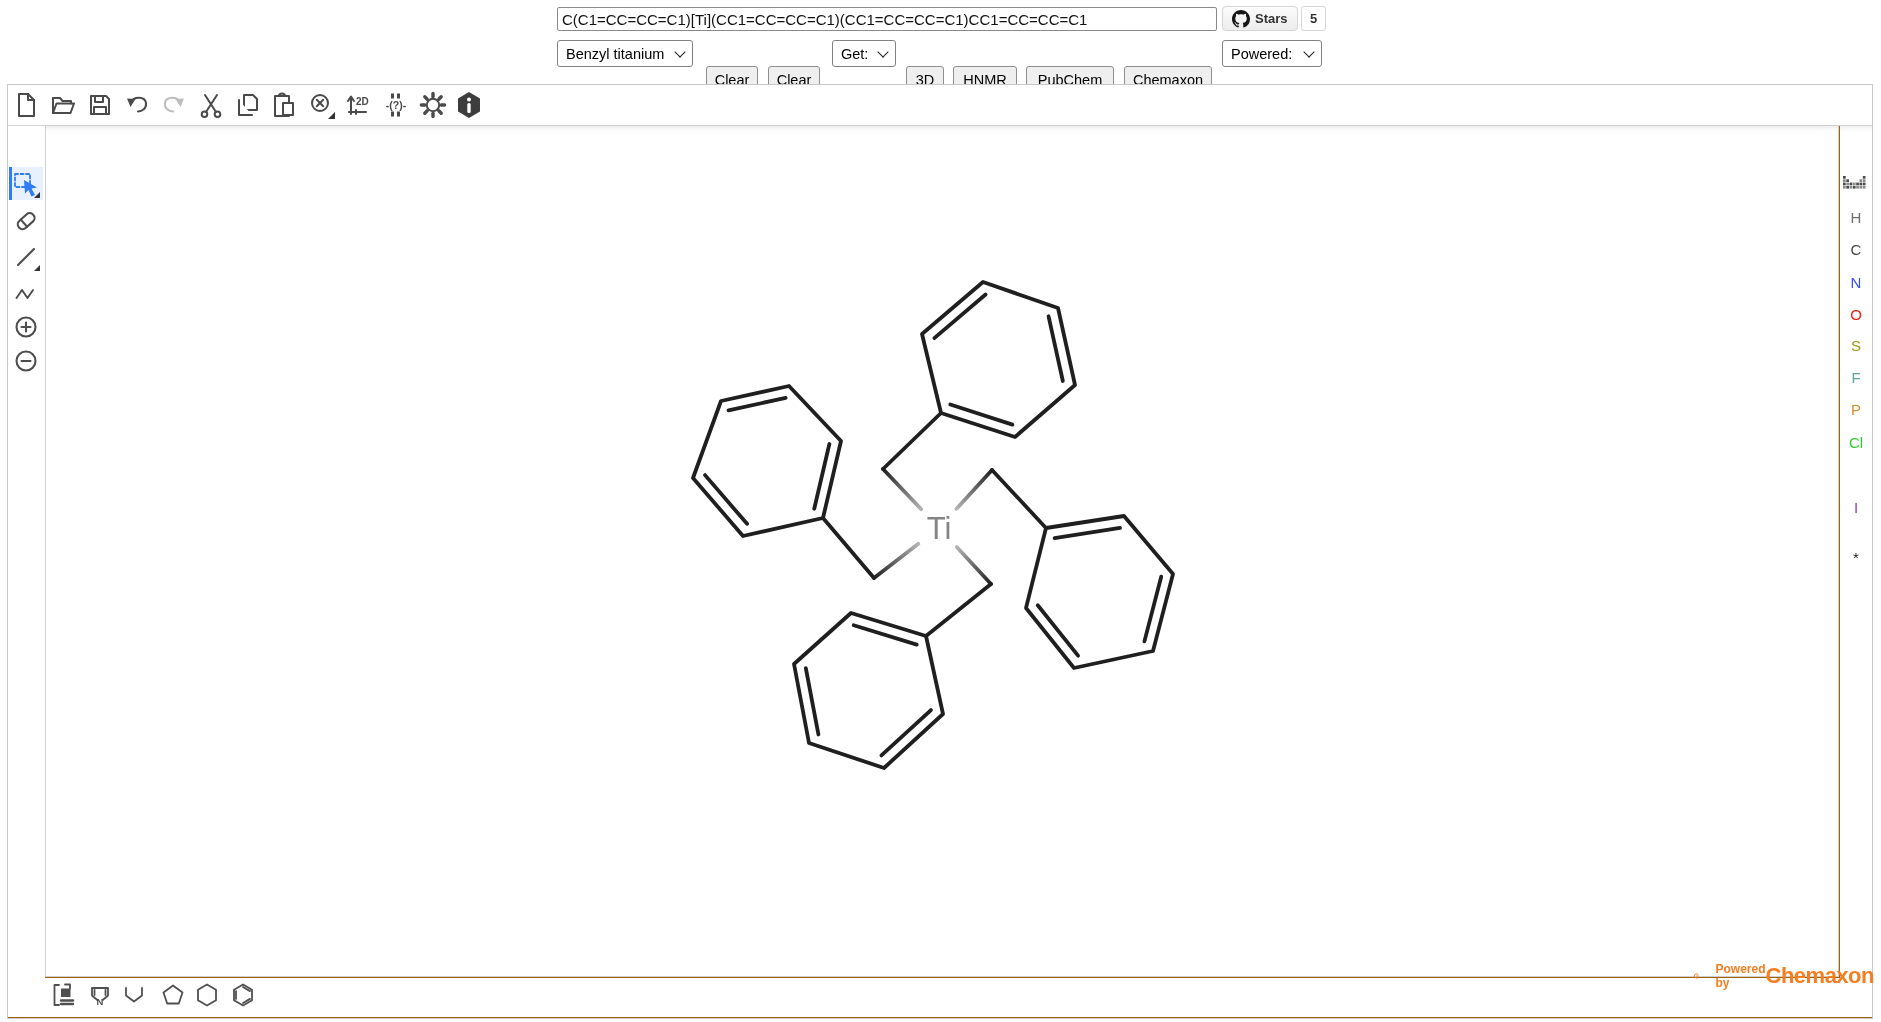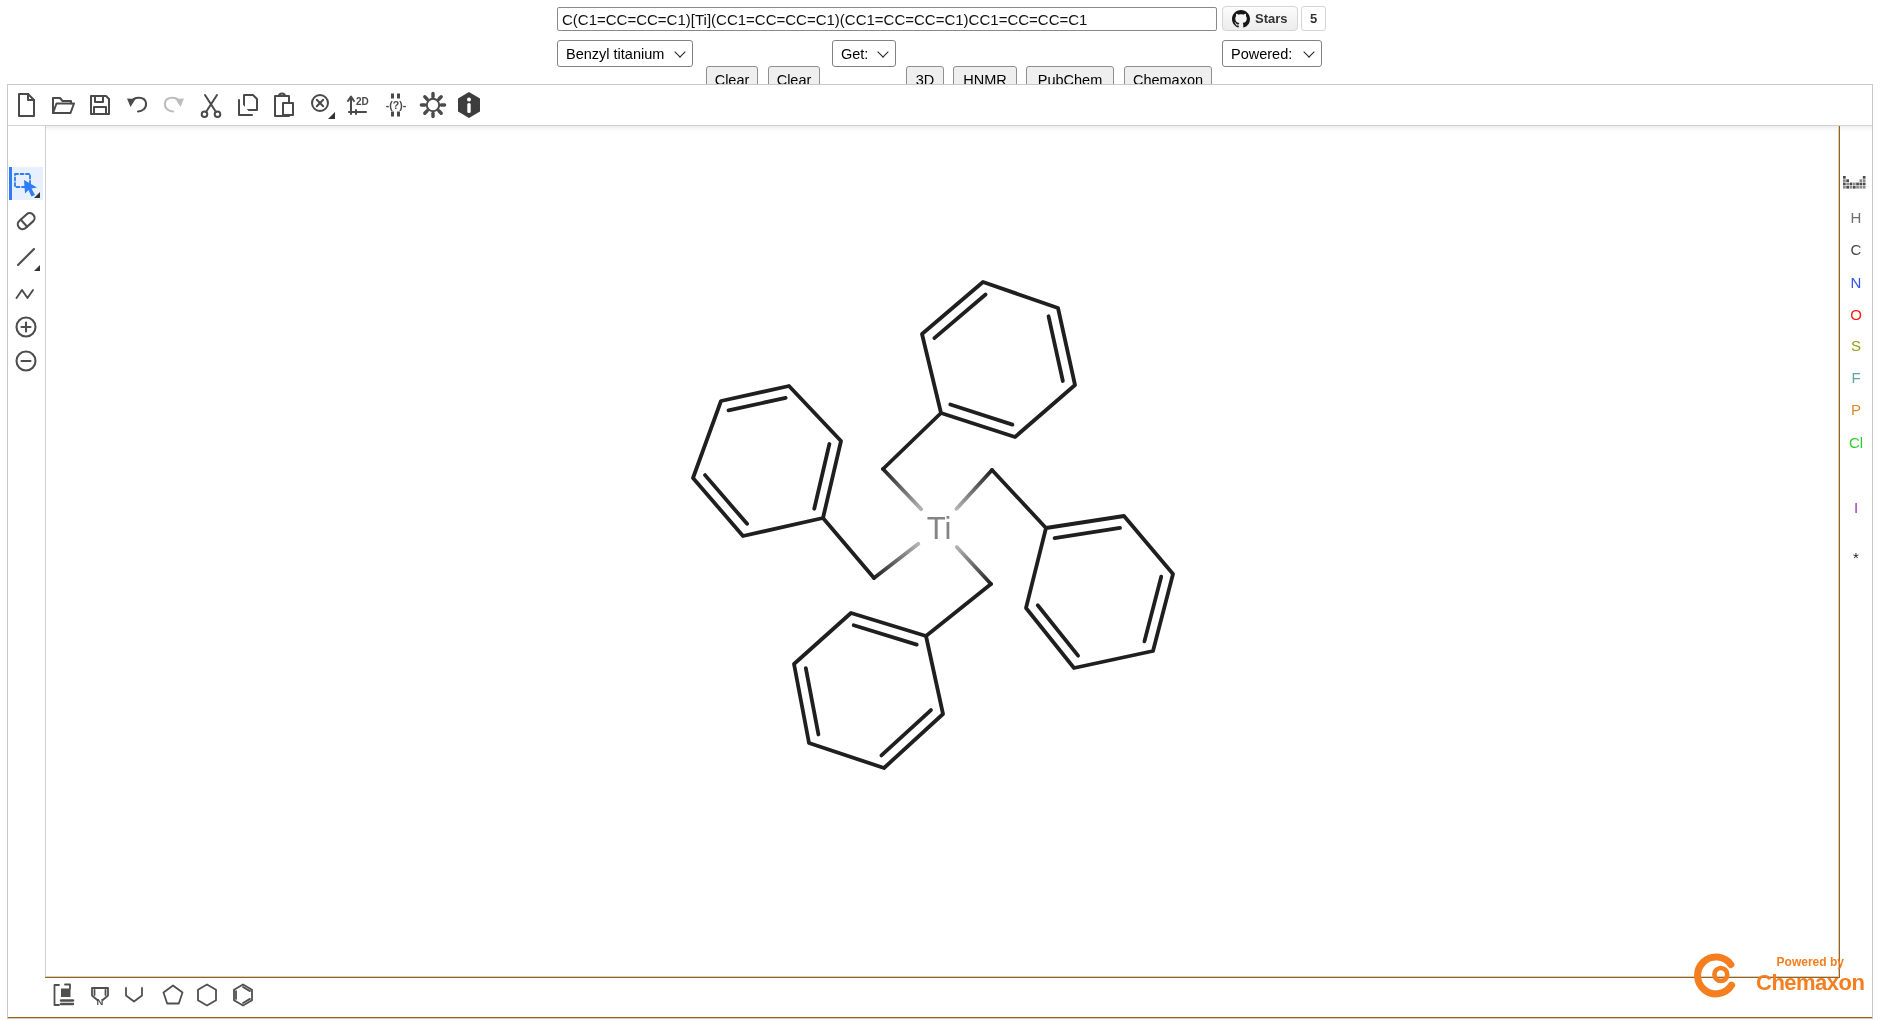--- a/index.html
+++ b/index.html
@@ -37,21 +37,21 @@
   .pal{position:absolute;left:0;width:32px;height:24px;display:flex;align-items:center;justify-content:center;font-size:15px;font-weight:500;cursor:pointer;}
   #ptable-icon{position:absolute;left:3px;top:50px;cursor:pointer;}
 
   #bottom-strip{position:absolute;left:0;top:893px;width:100%;height:39px;background:#fff;}
   .tmpl{position:absolute;top:3px;width:28px;height:28px;display:flex;align-items:center;justify-content:center;cursor:pointer;}
   .tmpl svg{stroke:#4f4f4f;fill:none;stroke-width:1.8;stroke-linecap:round;stroke-linejoin:round;}
   .tmpl svg .fill{fill:#4f4f4f;stroke:none;}
 
   
   #branding{position:absolute;left:1694px;top:950px;width:180px;height:52px;display:flex;align-items:center;z-index:5;}
-  #brand-texts{display:flex;flex-direction:column;align-items:center;margin-left:16px;}
+  #brand-texts{display:flex;flex-direction:row;align-items:center;margin-left:16px;}
   #powered-by{font-size:12px;font-weight:bold;}
   #brand-name{font-size:22px;font-weight:bold;letter-spacing:-0.5px;line-height:28px;}
 </style>
 </head>
 <body>
 
 <div id="app">
 
   <input id="smiles-input" type="text" value="C(C1=CC=CC=C1)[Ti](CC1=CC=CC=C1)(CC1=CC=CC=C1)CC1=CC=CC=C1" style="">
 

